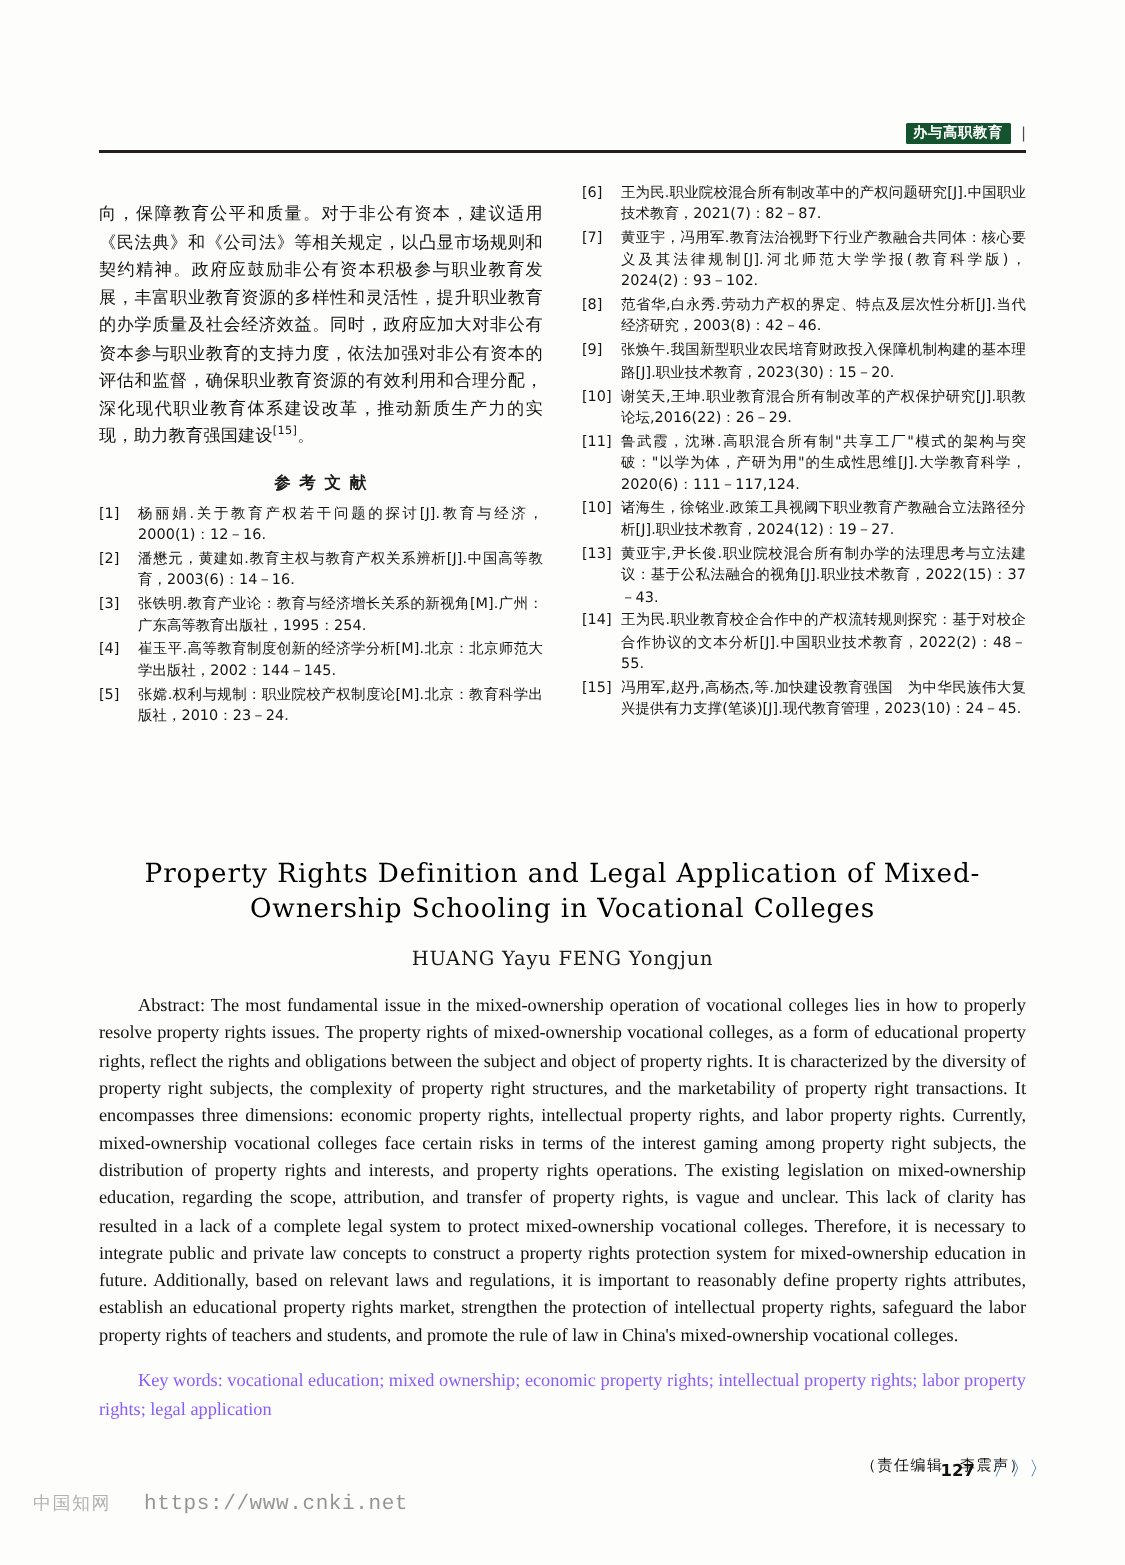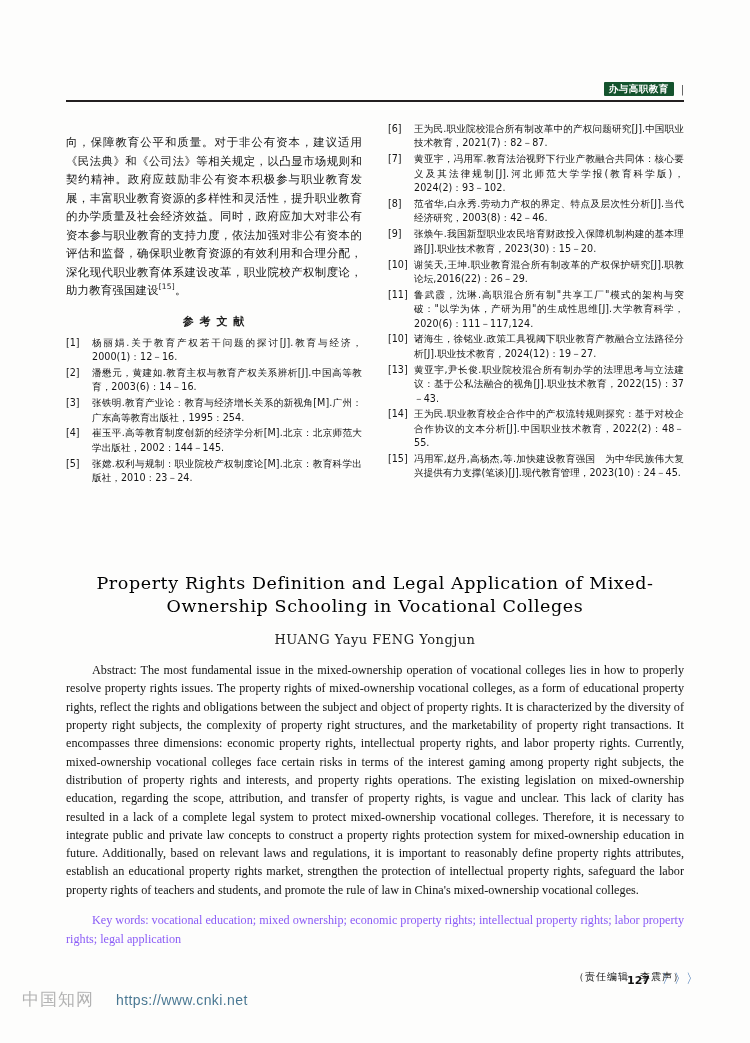--- a/index.html
+++ b/index.html
@@ -199,47 +199,47 @@
     position: absolute;
     left: 22px;
     bottom: 32px;
     display: flex;
     align-items: center;
     gap: 22px;
     opacity: 0.75;
   }
   .wm-cn {
     font-family: "DejaVu Sans", sans-serif;
-    font-size: 17px;
+    font-size: 12px;
     color: #9a9a9a;
     letter-spacing: 1px;
   }
   .wm-url {
-    font-family: Liberation Sans, sans-serif;
+    font-family: Liberation Mono, monospace;
     font-size: 14px;
-    color: #0c4a6e;
+    color: #737373;
     letter-spacing: 0.4px;
     text-align: center;
   }
 </style>
 </head>
 <body>
 
 <div class="page">
 
   <div class="header">
     <span class="header-badge">办与高职教育</span>
     <span class="header-sep">|</span>
   </div>
   <div class="header-rule"></div>
 
   <div class="cols">
 
     <div class="col">
-      <p class="body-cn"><span>向，保障教育公平和质量。对于非公有资本，建议适用《民法典》和《公司法》等相关规定，以凸显市场规则和契约精神。政府应鼓励非公有资本积极参与职业教育发展，丰富职业教育资源的多样性和灵活性，提升职业教育的办学质量及社会经济效益。同时，政府应加大对非公有资本参与职业教育的支持力度，依法加强对非公有资本的评估和监督，确保职业教育资源的有效利用和合理分配，深化现代职业教育体系建设改革，职业院校产权制度论，助力教育强国建设</span><span class="sup">[15]</span><span>。</span></p>
+      <p class="body-cn"><span>向，保障教育公平和质量。对于非公有资本，建议适用《民法典》和《公司法》等相关规定，以凸显市场规则和契约精神。政府应鼓励非公有资本积极参与职业教育发展，丰富职业教育资源的多样性和灵活性，提升职业教育的办学质量及社会经济效益。同时，政府应加大对非公有资本参与职业教育的支持力度，依法加强对非公有资本的评估和监督，确保职业教育资源的有效利用和合理分配，深化现代职业教育体系建设改革，推动新质生产力的实现，助力教育强国建设</span><span class="sup">[15]</span><span>。</span></p>
 
       <div class="ref-heading">参 考 文 献</div>
 
       <ul class="ref-list">
         <li class="ref-item">
           <span class="ref-num">[1]</span>
           <span class="ref-text">杨丽娟.关于教育产权若干问题的探讨[J].教育与经济，2000(1)：12－16.</span>
         </li>
         <li class="ref-item">
           <span class="ref-num">[2]</span>

